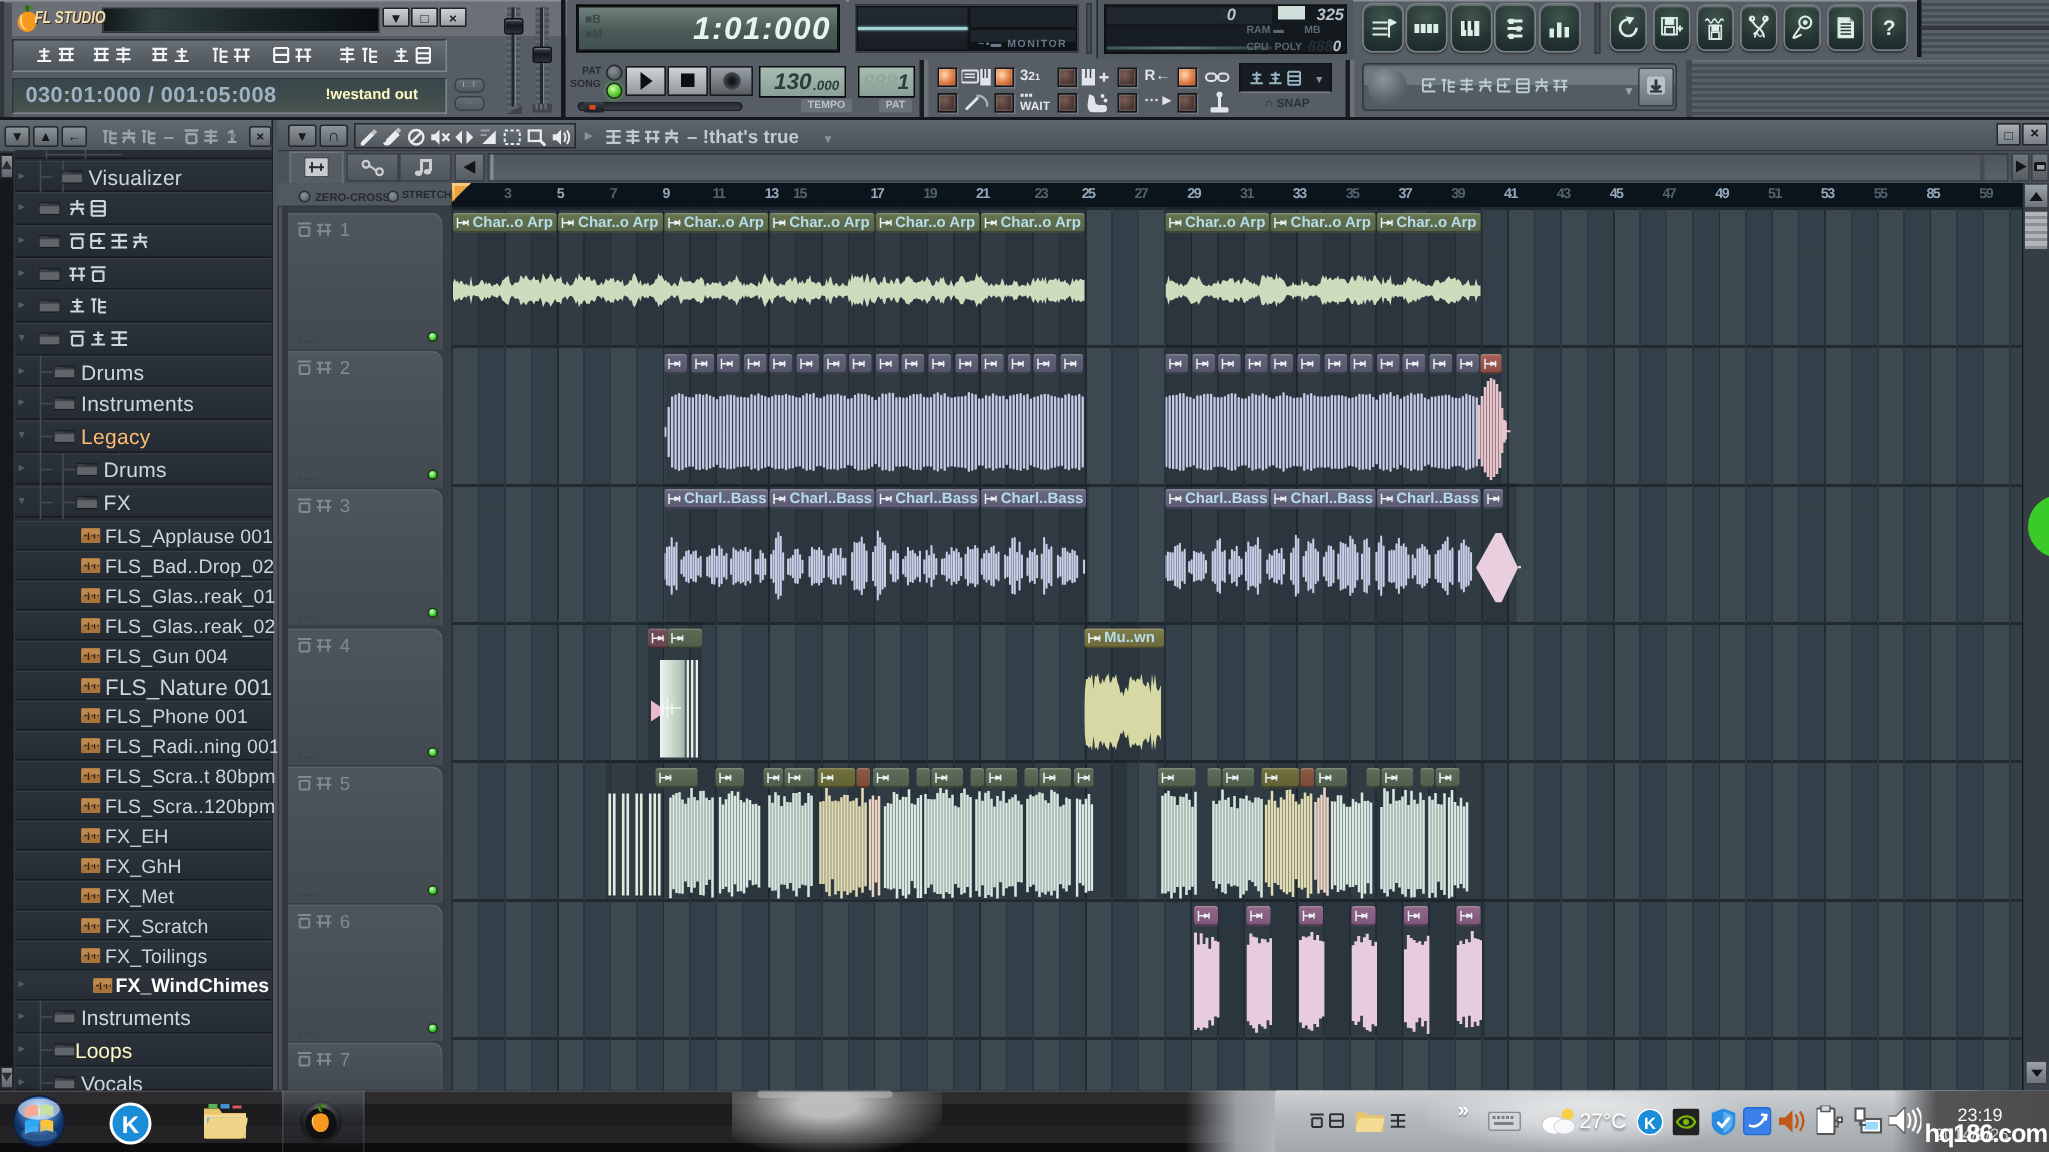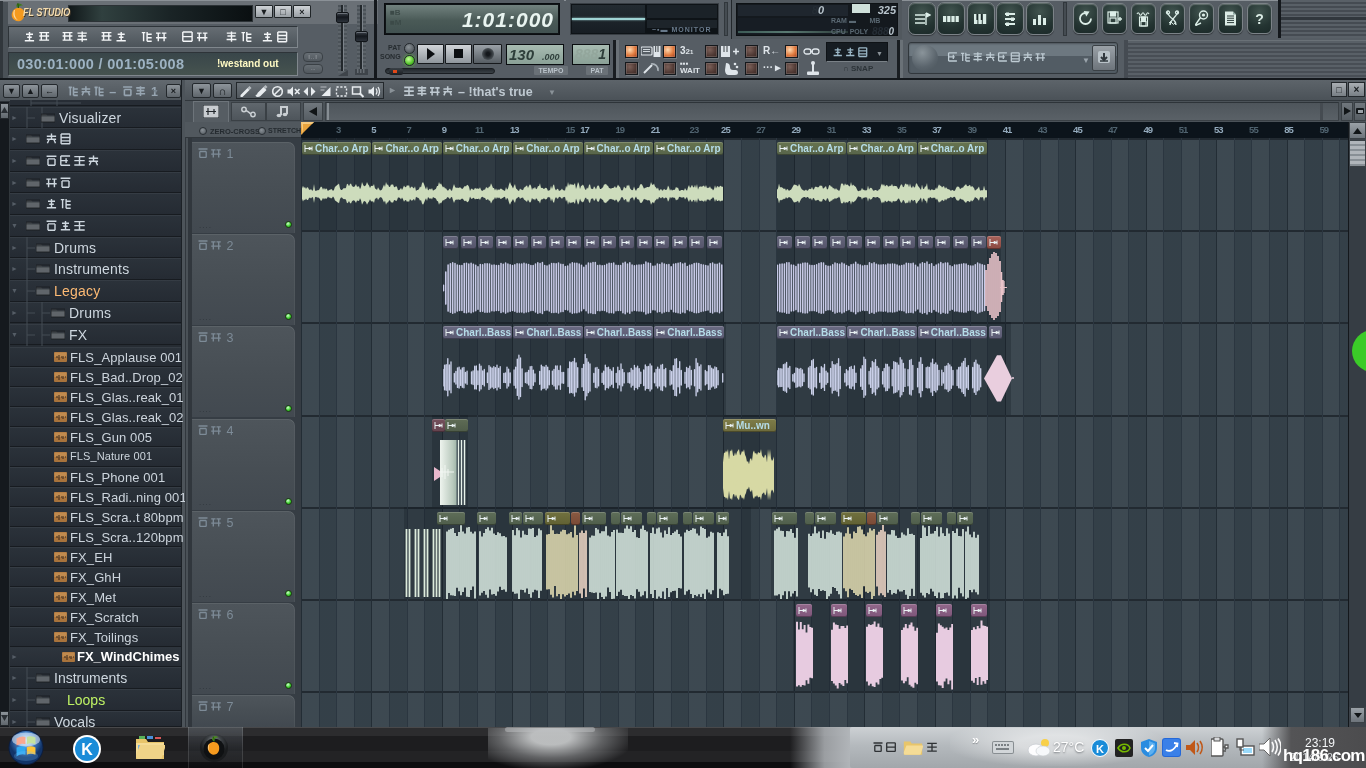--- a/index.html
+++ b/index.html
@@ -204,21 +204,21 @@
 <div style="position:absolute;left:417px;top:44px;width:27px;height:20px;background:linear-gradient(180deg,#d0d4d8,#8f969c);border:1px solid #16191c;border-radius:1px;"></div>
 <svg class="abs" style="left:426px;top:48px" width="10" height="12">
       <path d="M1 0 L9 6 L1 12 Z" fill="#0c0f12"></path>
     </svg>
 <div style="position:absolute;left:445px;top:44px;width:27px;height:20px;background:linear-gradient(180deg,#d0d4d8,#8f969c);border:1px solid #16191c;border-radius:1px;"></div>
 <div style="position:absolute;left:454px;top:49px;width:9px;height:9px;background:#0c0f12;"></div>
 <div style="position:absolute;left:473px;top:44px;width:29px;height:20px;background:linear-gradient(180deg,#9aa1a7,#565d63);border:1px solid #16191c;border-radius:1px;"></div>
 <div style="position:absolute;left:482px;top:48px;width:12px;height:12px;border-radius:50%;background:radial-gradient(circle,#14181c 20%,#4a5156 70%,#3a4146);"></div>
 <div style="position:absolute;left:506px;top:44px;width:58px;height:21px;background:#0e1215;border:1px solid #0a0d10;"></div>
 <div style="position:absolute;left:507px;top:45px;width:56px;height:19px;background:linear-gradient(180deg,#a8bcb2,#8aa096);"></div>
-<div style="position:absolute;left:509px;top:46px;width:32px;height:28px;color:#2e3e3a;font-size:15px;font-weight:bold;font-style:italic;letter-spacing:0px;">130</div>
+<div style="position:absolute;left:509px;top:46px;width:32px;height:28px;color:#2e3e3a;font-size:15px;font-weight:bold;font-style:italic;text-align:right;letter-spacing:0px;">130</div>
 <div style="position:absolute;left:542px;top:52px;width:22px;height:10px;color:#2e3e3a;font-size:9px;font-weight:bold;font-style:italic;">.000</div>
 <div style="position:absolute;left:534px;top:66px;width:34px;height:9px;background:#6a7177;color:#b9c2c9;font-size:7px;font-weight:bold;text-align:center;line-height:9px;border-radius:1px;">TEMPO</div>
 <div style="position:absolute;left:572px;top:44px;width:38px;height:21px;background:#0e1215;border:1px solid #0a0d10;"></div>
 <div style="position:absolute;left:573px;top:45px;width:36px;height:19px;background:linear-gradient(180deg,#a8bcb2,#8aa096);"></div>
 <div style="position:absolute;left:575px;top:46px;width:30px;height:17px;color:#95a8a0;font-size:14px;font-weight:bold;font-style:italic;text-align:right;"><span style="color:#93a69c">888</span><span style="color:#2e3e3a">1</span></div>
 <div style="position:absolute;left:586px;top:66px;width:22px;height:9px;background:#6a7177;color:#b9c2c9;font-size:7px;font-weight:bold;text-align:center;line-height:9px;border-radius:1px;">PAT</div>
 <div style="position:absolute;left:385px;top:68px;width:110px;height:6px;background:linear-gradient(180deg,#23282d,#3a4146);border-radius:3px;border:1px solid #191d21;"></div>
 <div style="position:absolute;left:389px;top:68px;width:14px;height:7px;background:linear-gradient(180deg,#3a4046,#1a1e22);border-radius:2px;"></div>
 <div style="position:absolute;left:393px;top:70px;width:4px;height:3px;background:#e04818;"></div>
 <div style="position:absolute;left:613px;top:40px;width:3px;height:38px;background:#191d21;"></div>
@@ -489,28 +489,28 @@
       <rect x="0.5" y="0.5" width="12" height="4.5" fill="#c08a4e"></rect>
       <path d="M2 5 h2 M5 3 v5 M7 5 h1 M9 4 v3 M11 5 h1" stroke="#38281a" stroke-width="1"></path>
     </svg>
 <div style="position:absolute;left:70px;top:410.2px;height:15px;color:#ccd4dc;font-size:13px;letter-spacing:0.1px;">FLS_Glas..reak_02</div>
 <div style="position:absolute;left:10px;top:427.2px;width:171px;height:20.0px;background:linear-gradient(180deg,#2b323a,#252b33);border-bottom:1px solid #171b20;box-shadow:inset 0 1px 0 rgba(255,255,255,.05);"></div>
 <svg class="abs" style="left:54px;top:432.2px" width="13" height="10">
       <rect x="0" y="0" width="13" height="10" rx="1" fill="#a8733c"></rect>
       <rect x="0.5" y="0.5" width="12" height="4.5" fill="#c08a4e"></rect>
       <path d="M2 5 h2 M5 3 v5 M7 5 h1 M9 4 v3 M11 5 h1" stroke="#38281a" stroke-width="1"></path>
     </svg>
-<div style="position:absolute;left:70px;top:430.2px;height:15px;color:#ccd4dc;font-size:13px;letter-spacing:0.1px;">FLS_Gun 005</div>
+<div style="position:absolute;left:70px;top:430.2px;height:15px;color:#ccd4dc;font-size:13px;letter-spacing:0.1px;">FLS_Gun 004</div>
 <div style="position:absolute;left:10px;top:447.2px;width:171px;height:20.0px;background:linear-gradient(180deg,#2b323a,#252b33);border-bottom:1px solid #171b20;box-shadow:inset 0 1px 0 rgba(255,255,255,.05);"></div>
 <svg class="abs" style="left:54px;top:452.2px" width="13" height="10">
       <rect x="0" y="0" width="13" height="10" rx="1" fill="#a8733c"></rect>
       <rect x="0.5" y="0.5" width="12" height="4.5" fill="#c08a4e"></rect>
       <path d="M2 5 h2 M5 3 v5 M7 5 h1 M9 4 v3 M11 5 h1" stroke="#38281a" stroke-width="1"></path>
     </svg>
-<div style="position:absolute;left:70px;top:450.2px;height:15px;color:#ccd4dc;font-size:11px;letter-spacing:0.1px;">FLS_Nature 001</div>
+<div style="position:absolute;left:70px;top:450.2px;height:15px;color:#ccd4dc;font-size:15px;letter-spacing:0.1px;">FLS_Nature 001</div>
 <div style="position:absolute;left:10px;top:467.2px;width:171px;height:20.0px;background:linear-gradient(180deg,#2b323a,#252b33);border-bottom:1px solid #171b20;box-shadow:inset 0 1px 0 rgba(255,255,255,.05);"></div>
 <svg class="abs" style="left:54px;top:472.2px" width="13" height="10">
       <rect x="0" y="0" width="13" height="10" rx="1" fill="#a8733c"></rect>
       <rect x="0.5" y="0.5" width="12" height="4.5" fill="#c08a4e"></rect>
       <path d="M2 5 h2 M5 3 v5 M7 5 h1 M9 4 v3 M11 5 h1" stroke="#38281a" stroke-width="1"></path>
     </svg>
 <div style="position:absolute;left:70px;top:470.2px;height:15px;color:#ccd4dc;font-size:13px;letter-spacing:0.1px;">FLS_Phone 001</div>
 <div style="position:absolute;left:10px;top:487.2px;width:171px;height:20.0px;background:linear-gradient(180deg,#2b323a,#252b33);border-bottom:1px solid #171b20;box-shadow:inset 0 1px 0 rgba(255,255,255,.05);"></div>
 <svg class="abs" style="left:54px;top:492.2px" width="13" height="10">
       <rect x="0" y="0" width="13" height="10" rx="1" fill="#a8733c"></rect>
@@ -589,21 +589,21 @@
 <div style="position:absolute;left:10px;top:688.9px;width:171px;height:21.7px;background:linear-gradient(180deg,#2b323a,#252b33);border-bottom:1px solid #171b20;box-shadow:inset 0 1px 0 rgba(255,255,255,.05);overflow:hidden;"></div>
 <div style="position:absolute;left:11px;top:695.9px;width:8px;height:9px;color:#555d66;font-size:7px;line-height:8px;">►</div>
 <svg class="abs" style="left:26px;top:688.9px" width="30" height="22">
       <path d="M1 0 v22 M1 11 h8" stroke="#454c54" stroke-width="1" fill="none"></path>
     </svg>
 <svg class="abs" style="left:36px;top:693.9000000000001px" width="14" height="11">
       <path d="M0 2 h5 l1.5 1.5 H14 V10 H0 Z" fill="#3c4146"></path>
       <path d="M0 4.5 h14 V10 H0 Z" fill="#7d8388" opacity="0.55"></path>
       <rect x="0" y="2" width="14" height="8" fill="none" stroke="#191d20" stroke-width="0.8"></rect>
     </svg>
-<div style="position:absolute;left:67px;top:691.9px;height:16px;color:#bef264;font-size:14px;overflow:hidden;">Loops</div>
+<div style="position:absolute;left:50px;top:691.9px;height:16px;color:#fef9c3;font-size:14px;overflow:hidden;">Loops</div>
 <div style="position:absolute;left:10px;top:710.6px;width:171px;height:16.4px;background:linear-gradient(180deg,#2b323a,#252b33);border-bottom:1px solid #171b20;box-shadow:inset 0 1px 0 rgba(255,255,255,.05);overflow:hidden;"></div>
 <div style="position:absolute;left:11px;top:717.6px;width:8px;height:9px;color:#555d66;font-size:7px;line-height:8px;">►</div>
 <svg class="abs" style="left:26px;top:710.6px" width="30" height="16">
       <path d="M1 0 v22 M1 11 h8" stroke="#454c54" stroke-width="1" fill="none"></path>
     </svg>
 <svg class="abs" style="left:36px;top:715.6px" width="14" height="11">
       <path d="M0 2 h5 l1.5 1.5 H14 V10 H0 Z" fill="#3c4146"></path>
       <path d="M0 4.5 h14 V10 H0 Z" fill="#7d8388" opacity="0.55"></path>
       <rect x="0" y="2" width="14" height="8" fill="none" stroke="#191d20" stroke-width="0.8"></rect>
     </svg>
@@ -702,21 +702,21 @@
 <div style="position:absolute;left:210px;top:127px;width:60px;height:9px;color:#252b30;font-size:7.5px;font-weight:bold;">ZERO-CROSS</div>
 <div style="position:absolute;left:258px;top:127px;width:8px;height:8px;border-radius:50%;background:radial-gradient(circle at 40% 35%,#8a9197,#4e555b);border:1px solid #2a3035;"></div>
 <div style="position:absolute;left:268px;top:127px;width:36px;height:9px;color:#252b30;font-size:7px;font-weight:bold;">STRETCH</div>
 <div style="position:absolute;left:301px;top:122px;width:1047px;height:16px;background:#0c141b;"></div>
 <div style="position:absolute;left:330.2px;top:124px;width:16px;height:12px;color:#50636f;font-size:9.5px;font-weight:bold;text-align:center;font-family:'Liberation Sans';letter-spacing:-1px;">3</div>
 <div style="position:absolute;left:365.4px;top:124px;width:16px;height:12px;color:#93a9bb;font-size:9.5px;font-weight:bold;text-align:center;font-family:'Liberation Sans';letter-spacing:-1px;">5</div>
 <div style="position:absolute;left:400.6px;top:124px;width:16px;height:12px;color:#50636f;font-size:9.5px;font-weight:bold;text-align:center;font-family:'Liberation Sans';letter-spacing:-1px;">7</div>
 <div style="position:absolute;left:435.8px;top:124px;width:16px;height:12px;color:#93a9bb;font-size:9.5px;font-weight:bold;text-align:center;font-family:'Liberation Sans';letter-spacing:-1px;">9</div>
 <div style="position:absolute;left:471.0px;top:124px;width:16px;height:12px;color:#50636f;font-size:9.5px;font-weight:bold;text-align:center;font-family:'Liberation Sans';letter-spacing:-1px;">11</div>
 <div style="position:absolute;left:506.2px;top:124px;width:16px;height:12px;color:#93a9bb;font-size:9.5px;font-weight:bold;text-align:center;font-family:'Liberation Sans';letter-spacing:-1px;">13</div>
-<div style="position:absolute;left:562px;top:124px;width:16px;height:12px;color:#50636f;font-size:9.5px;font-weight:bold;text-align:center;font-family:'Liberation Sans';letter-spacing:-1px;">15</div>
+<div style="position:absolute;left:525px;top:124px;width:16px;height:12px;color:#50636f;font-size:9.5px;font-weight:bold;text-align:center;font-family:'Liberation Sans';letter-spacing:-1px;">15</div>
 <div style="position:absolute;left:576.6px;top:124px;width:16px;height:12px;color:#93a9bb;font-size:9.5px;font-weight:bold;text-align:center;font-family:'Liberation Sans';letter-spacing:-1px;">17</div>
 <div style="position:absolute;left:611.8px;top:124px;width:16px;height:12px;color:#50636f;font-size:9.5px;font-weight:bold;text-align:center;font-family:'Liberation Sans';letter-spacing:-1px;">19</div>
 <div style="position:absolute;left:647.0px;top:124px;width:16px;height:12px;color:#93a9bb;font-size:9.5px;font-weight:bold;text-align:center;font-family:'Liberation Sans';letter-spacing:-1px;">21</div>
 <div style="position:absolute;left:682.2px;top:124px;width:16px;height:12px;color:#50636f;font-size:9.5px;font-weight:bold;text-align:right;font-family:'Liberation Sans';letter-spacing:-1px;">23</div>
 <div style="position:absolute;left:717.4px;top:124px;width:16px;height:12px;color:#93a9bb;font-size:9.5px;font-weight:bold;text-align:center;font-family:'Liberation Sans';letter-spacing:-1px;">25</div>
 <div style="position:absolute;left:752.6px;top:124px;width:16px;height:12px;color:#50636f;font-size:9.5px;font-weight:bold;text-align:center;font-family:'Liberation Sans';letter-spacing:-1px;">27</div>
 <div style="position:absolute;left:787.8px;top:124px;width:16px;height:12px;color:#93a9bb;font-size:9.5px;font-weight:bold;text-align:center;font-family:'Liberation Sans';letter-spacing:-1px;">29</div>
 <div style="position:absolute;left:823.0px;top:124px;width:16px;height:12px;color:#50636f;font-size:9.5px;font-weight:bold;text-align:center;font-family:'Liberation Sans';letter-spacing:-1px;">31</div>
 <div style="position:absolute;left:858.2px;top:124px;width:16px;height:12px;color:#93a9bb;font-size:9.5px;font-weight:bold;text-align:center;font-family:'Liberation Sans';letter-spacing:-1px;">33</div>
 <div style="position:absolute;left:893.4px;top:124px;width:16px;height:12px;color:#50636f;font-size:9.5px;font-weight:bold;text-align:center;font-family:'Liberation Sans';letter-spacing:-1px;">35</div>

